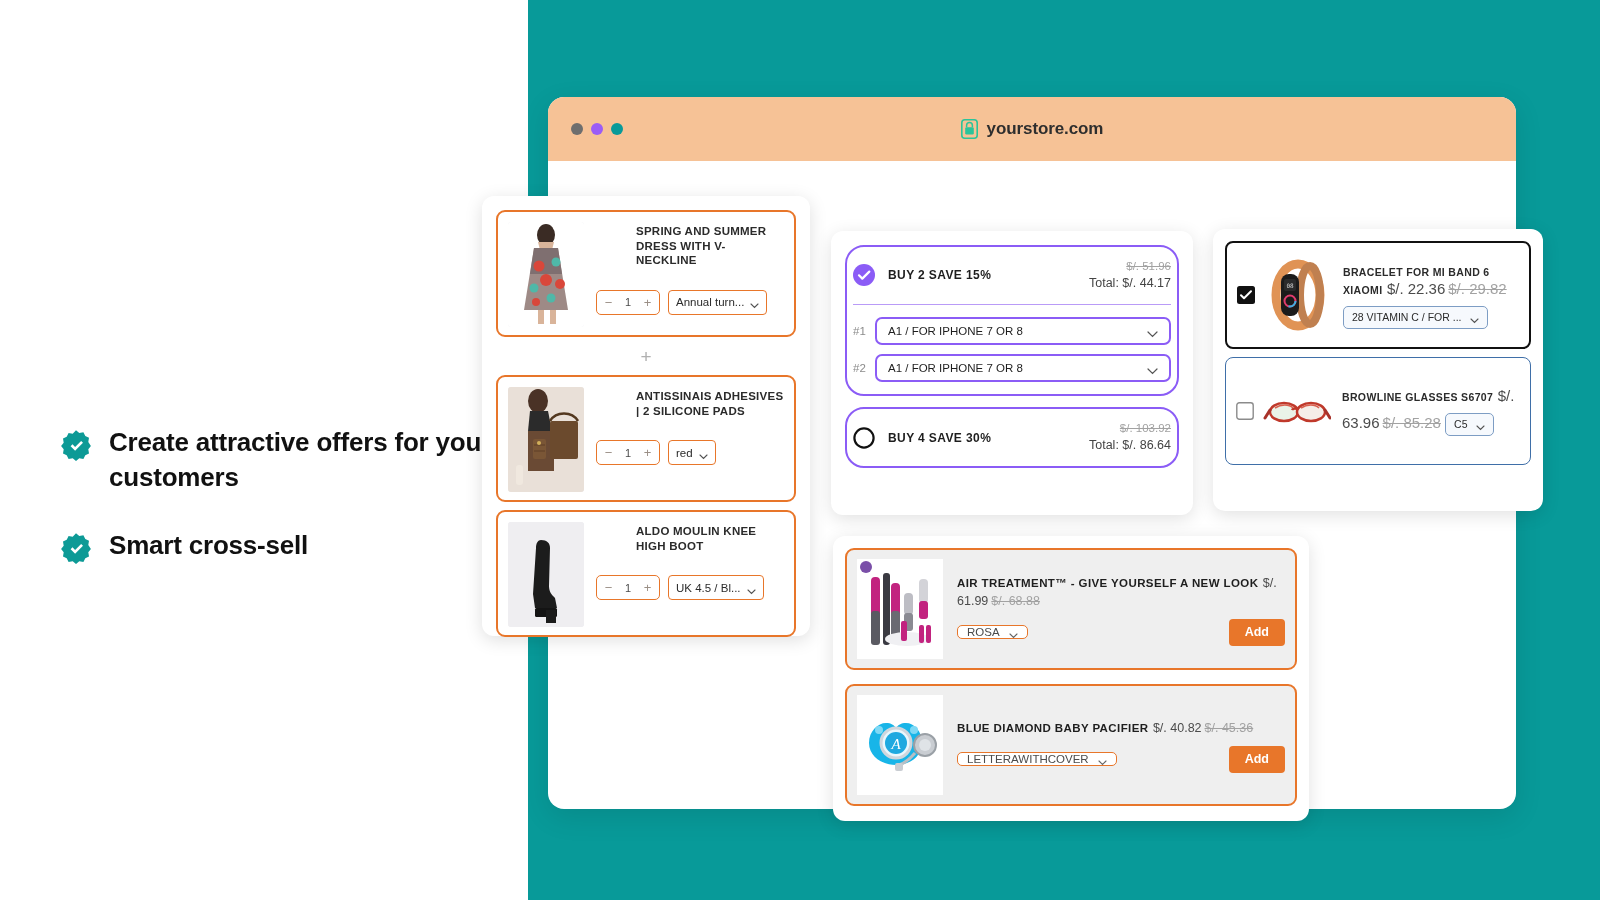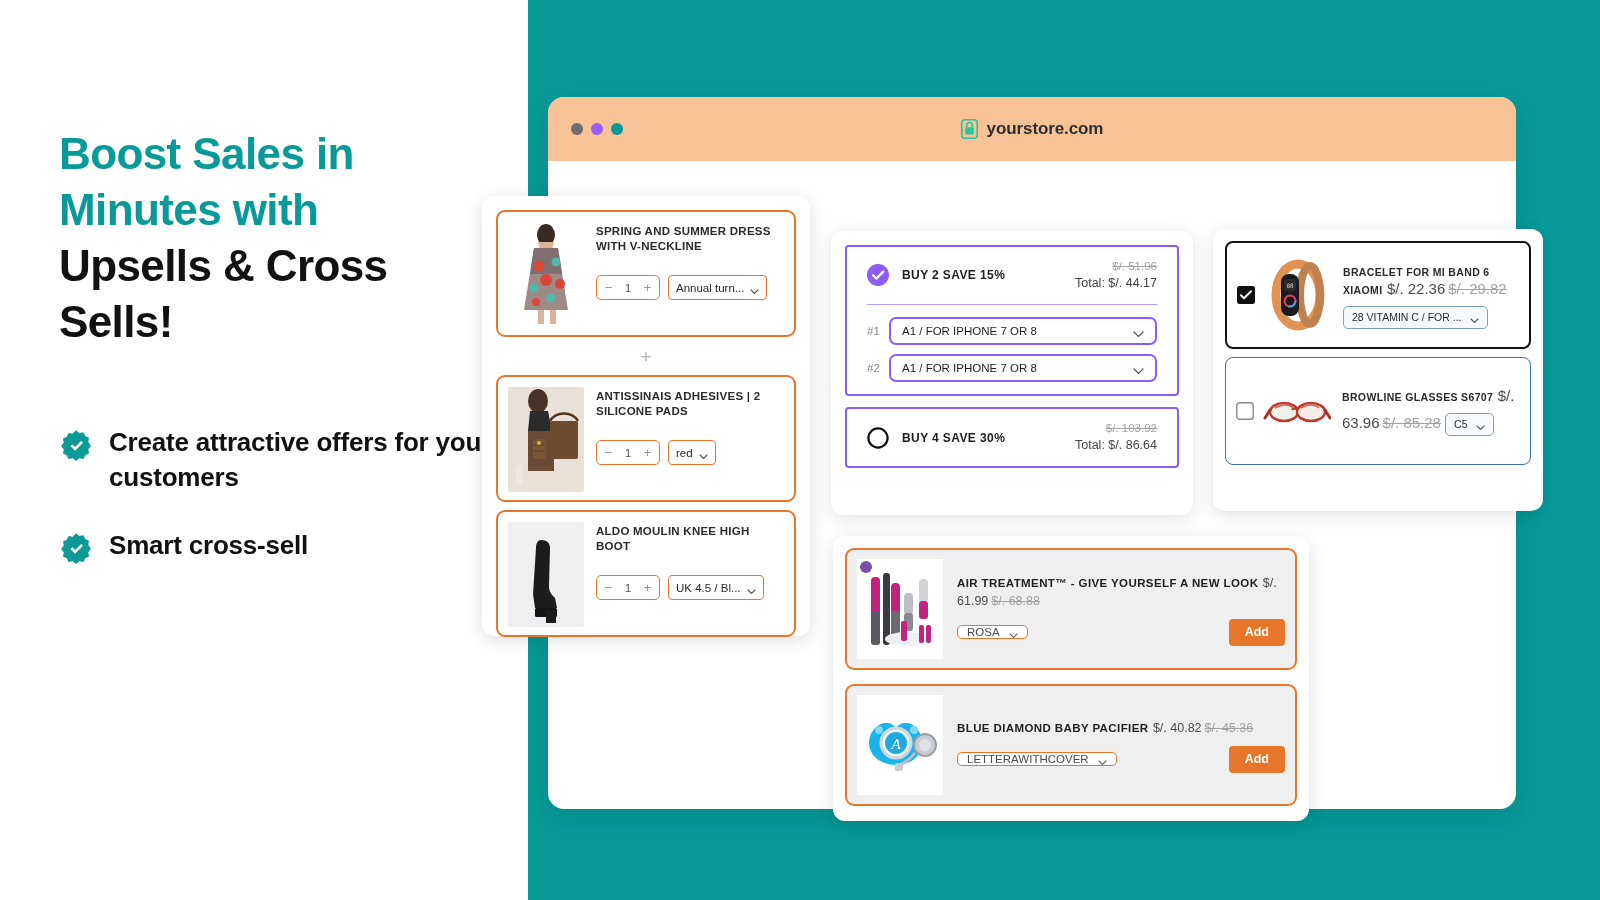--- a/index.html
+++ b/index.html
@@ -136,20 +136,21 @@
   }
   .prod-thumb svg { display: block; width: 100%; height: 100%; }
   .prod-info { flex: 1 1 auto; min-width: 0; padding-top: 2px; }
   .prod-title {
     font-size: 11.5px;
     font-weight: 700;
     line-height: 1.27;
     letter-spacing: 0.25px;
     color: #2b2b2b;
     text-transform: uppercase;
+    margin-left: 40px;
   }
   .prod-controls {
     display: flex;
     align-items: center;
     gap: 8px;
     margin-top: 22px;
   }
   .qty-stepper {
     display: flex;
     align-items: center;
@@ -209,23 +210,23 @@
     position: absolute;
     left: 831px; top: 231px;
     width: 362px; height: 284px;
     background: #ffffff;
     border-radius: 12px;
     box-shadow: 0 4px 18px rgba(0,0,0,0.12);
     padding: 14px;
   }
   .tier {
     border: 2px solid #8b5cf6;
-    border-radius: 4px;
-    background: #ffffff;
-    padding: 12px 20px;
+    border-radius: 19px;
+    background: #ffffff;
+    padding: 12px 6px;
   }
   .tier-head {
     display: flex;
     align-items: center;
   }
   .tier-mark { flex: 0 0 auto; width: 22px; height: 22px; margin-right: 13px; }
   .tier-label {
     font-size: 12px;
     font-weight: 700;
     letter-spacing: 0.4px;
@@ -431,26 +432,20 @@
   }
   #addon-gap { height: 14px; }
 </style>
 </head>
 <body>
 
 <div id="teal-panel"></div>
 
 <div id="left-col">
 
-  <h1 id="headline">
-    <span class="teal-part">Boost Sales in</span>
-    <span class="teal-part">Minutes with</span>
-    <span class="dark-part">Upsells &amp; Cross</span>
-    <span class="dark-part">Sells!</span>
-  </h1>
 
   <div id="bullets">
 
     <div class="bullet-row">
       <span class="seal-icon">
         <svg viewBox="0 0 34 34" xmlns="http://www.w3.org/2000/svg">
           <path fill="#0d9a96" d="M17 1.3l3.3 2.6 4.1-.7 1.9 3.7 3.7 1.9-.7 4.1L31.9 17l-2.6 3.3.7 4.1-3.7 1.9-1.9 3.7-4.1-.7L17 31.9l-3.3-2.6-4.1.7-1.9-3.7-3.7-1.9.7-4.1L2.1 17l2.6-3.3-.7-4.1 3.7-1.9 1.9-3.7 4.1.7z"></path>
           <path fill="#ffffff" d="M11.6 17.2l1.9-1.9 2.6 2.6 6-6 1.9 1.9-7.9 7.9z"></path>
         </svg>
       </span>

